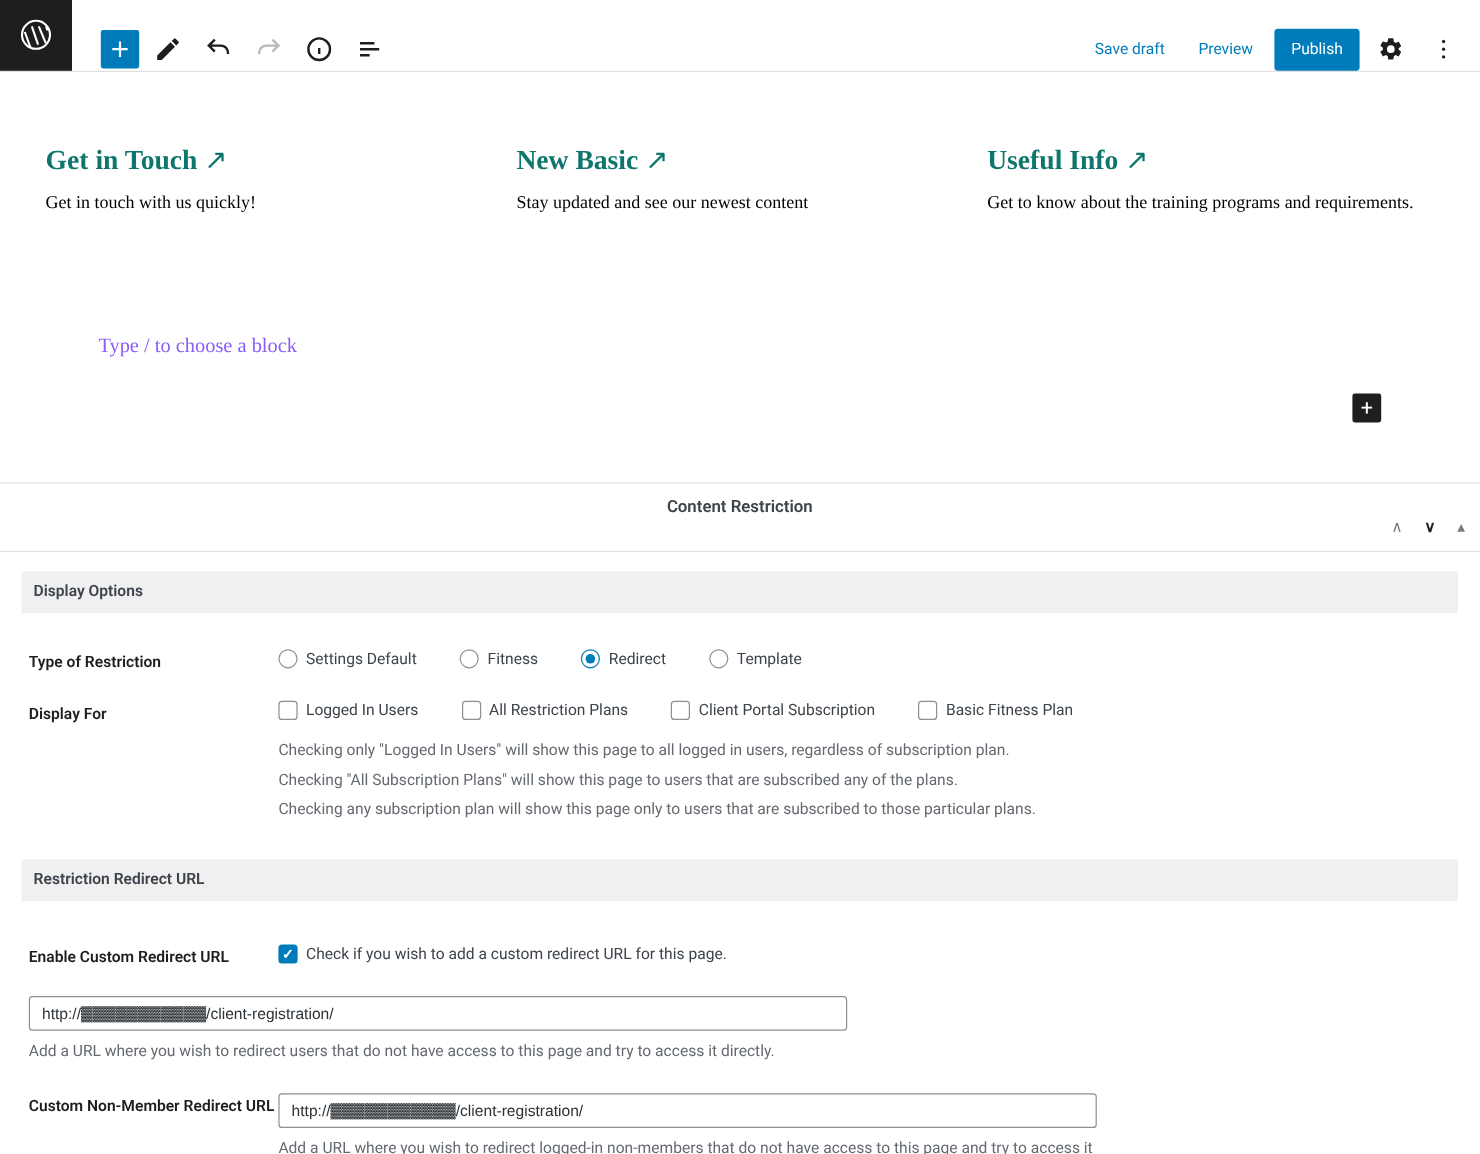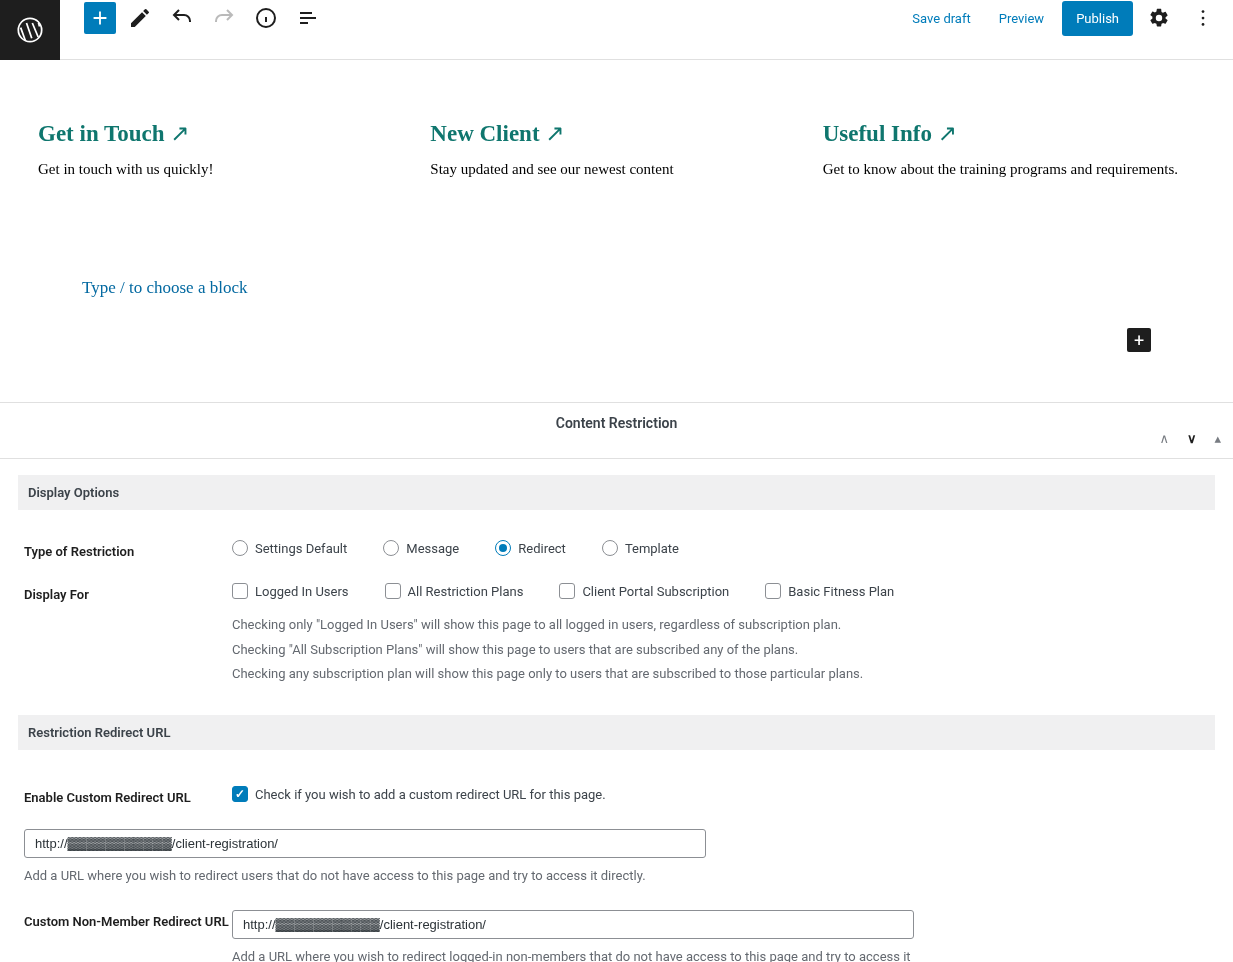--- a/index.html
+++ b/index.html
@@ -1,37 +1,37 @@
 <!DOCTYPE html>
 <html><head>
 <meta charset="utf-8">
 <style>
 * { box-sizing: border-box; margin: 0; padding: 0; }
 body { font-family: -apple-system, BlinkMacSystemFont, "Segoe UI", Roboto, sans-serif; font-size: 13px; color: #1e1e1e; background: #fff; width: 1233px; }
-.toolbar { height: 60px; display: flex; align-items: flex-start; border-bottom: 1px solid #e0e0e0; }
+.toolbar { height: 60px; display: flex; align-items: flex-end; border-bottom: 1px solid #e0e0e0; }
 .wp-logo { width: 60px; height: 60px; background: #1e1e1e; display: flex; align-items: center; justify-content: center; color: #fff; }
 .wp-logo svg { width: 28px; height: 28px; }
 .toolbar-left { display: flex; align-items: center; gap: 6px; padding-left: 24px; }
 .ticon { width: 36px; height: 36px; display: flex; align-items: center; justify-content: center; border-radius: 2px; cursor: pointer; }
 .ticon svg { width: 24px; height: 24px; }
 .add-block { background: #007cba; color: #fff; width: 32px; height: 32px; border-radius: 2px; }
 .add-block svg { width: 22px; height: 22px; }
 .redo svg { opacity: 0.3; }
 .toolbar-right { margin-left: auto; display: flex; align-items: center; gap: 8px; padding-right: 12px; }
 .link-btn { color: #007cba; padding: 8px 10px; cursor: pointer; font-size: 13px; }
 .publish-btn { background: #007cba; color: #fff; padding: 10px 14px; border-radius: 3px; cursor: pointer; font-size: 13px; }
 .ticon-r { width: 36px; height: 36px; display: flex; align-items: center; justify-content: center; cursor: pointer; }
 .ticon-r svg { width: 22px; height: 22px; }
 .content-area { padding: 60px 38px 50px; }
 .cols { display: flex; gap: 20px; }
 .col { flex: 1; }
 .col h3 { font-family: Georgia, serif; font-size: 23px; color: #0f766e; font-weight: bold; margin-bottom: 14px; }
 .arrow-up { font-weight: normal; }
 .col p { font-family: Georgia, serif; font-size: 15px; color: #000; }
-.placeholder { margin-top: 100px; color: #0369a1; font-family: Georgia, serif; font-size: 17px; padding-left: 44px; }
+.placeholder { margin-top: 100px; color: #8b5cf6; font-family: Georgia, serif; font-size: 17px; padding-left: 44px; }
 .add-block-inline { margin-top: 30px; text-align: right; padding-right: 44px; }
 .add-block-inline .sq { display: inline-flex; width: 24px; height: 24px; background: #1e1e1e; color: #fff; align-items: center; justify-content: center; border-radius: 2px; font-size: 18px; cursor: pointer; }
 .panel-hdr { display: flex; align-items: center; padding: 12px 12px; border-bottom: 1px solid #e0e0e0; border-top: 1px solid #e0e0e0; flex-direction: column; }
 .panel-hdr .title { font-weight: 600; font-size: 14px; color: #3c434a; }
 .panel-hdr .ctrls { margin-left: auto; display: flex; gap: 18px; align-items: center; color: #787c82; }
 .panel-hdr .ctrls span { cursor: pointer; }
 .section-bar { background: #f0f0f1; padding: 10px 10px; font-weight: 600; font-size: 13px; color: #3c434a; margin: 16px 18px 16px; }
 .form-row { display: flex; padding: 14px 24px 0; }
 .label-col { width: 208px; padding-top: 4px; font-weight: 600; font-size: 13px; color: #1e1e1e; }
 .ctrl-col { flex: 1; }
@@ -110,21 +110,21 @@
   </div>
 </div>
 
 <div class="content-area">
   <div class="cols">
     <div class="col">
       <h3><span>Get in Touch</span> <span class="arrow-up">↗</span></h3>
       <p>Get in touch with us quickly!</p>
     </div>
     <div class="col">
-      <h3><span>New Client</span> <span class="arrow-up">↗</span></h3>
+      <h3><span>New Basic</span> <span class="arrow-up">↗</span></h3>
       <p>Stay updated and see our newest content</p>
     </div>
     <div class="col">
       <h3><span>Useful Info</span> <span class="arrow-up">↗</span></h3>
       <p>Get to know about the training programs and requirements.</p>
     </div>
   </div>
   <div class="placeholder">Type / to choose a block</div>
   <div class="add-block-inline"><span class="sq">+</span></div>
 </div>
@@ -143,21 +143,21 @@
 <div class="form-row">
   <div class="label-col">Type of Restriction</div>
   <div class="ctrl-col">
     <div class="radio-group">
       <label class="radio-item">
           <span class="radio"></span>
           <span>Settings Default</span>
         </label>
       <label class="radio-item">
           <span class="radio"></span>
-          <span>Message</span>
+          <span>Fitness</span>
         </label>
       <label class="radio-item">
           <span class="radio checked"></span>
           <span>Redirect</span>
         </label>
       <label class="radio-item">
           <span class="radio"></span>
           <span>Template</span>
         </label>
     </div>

